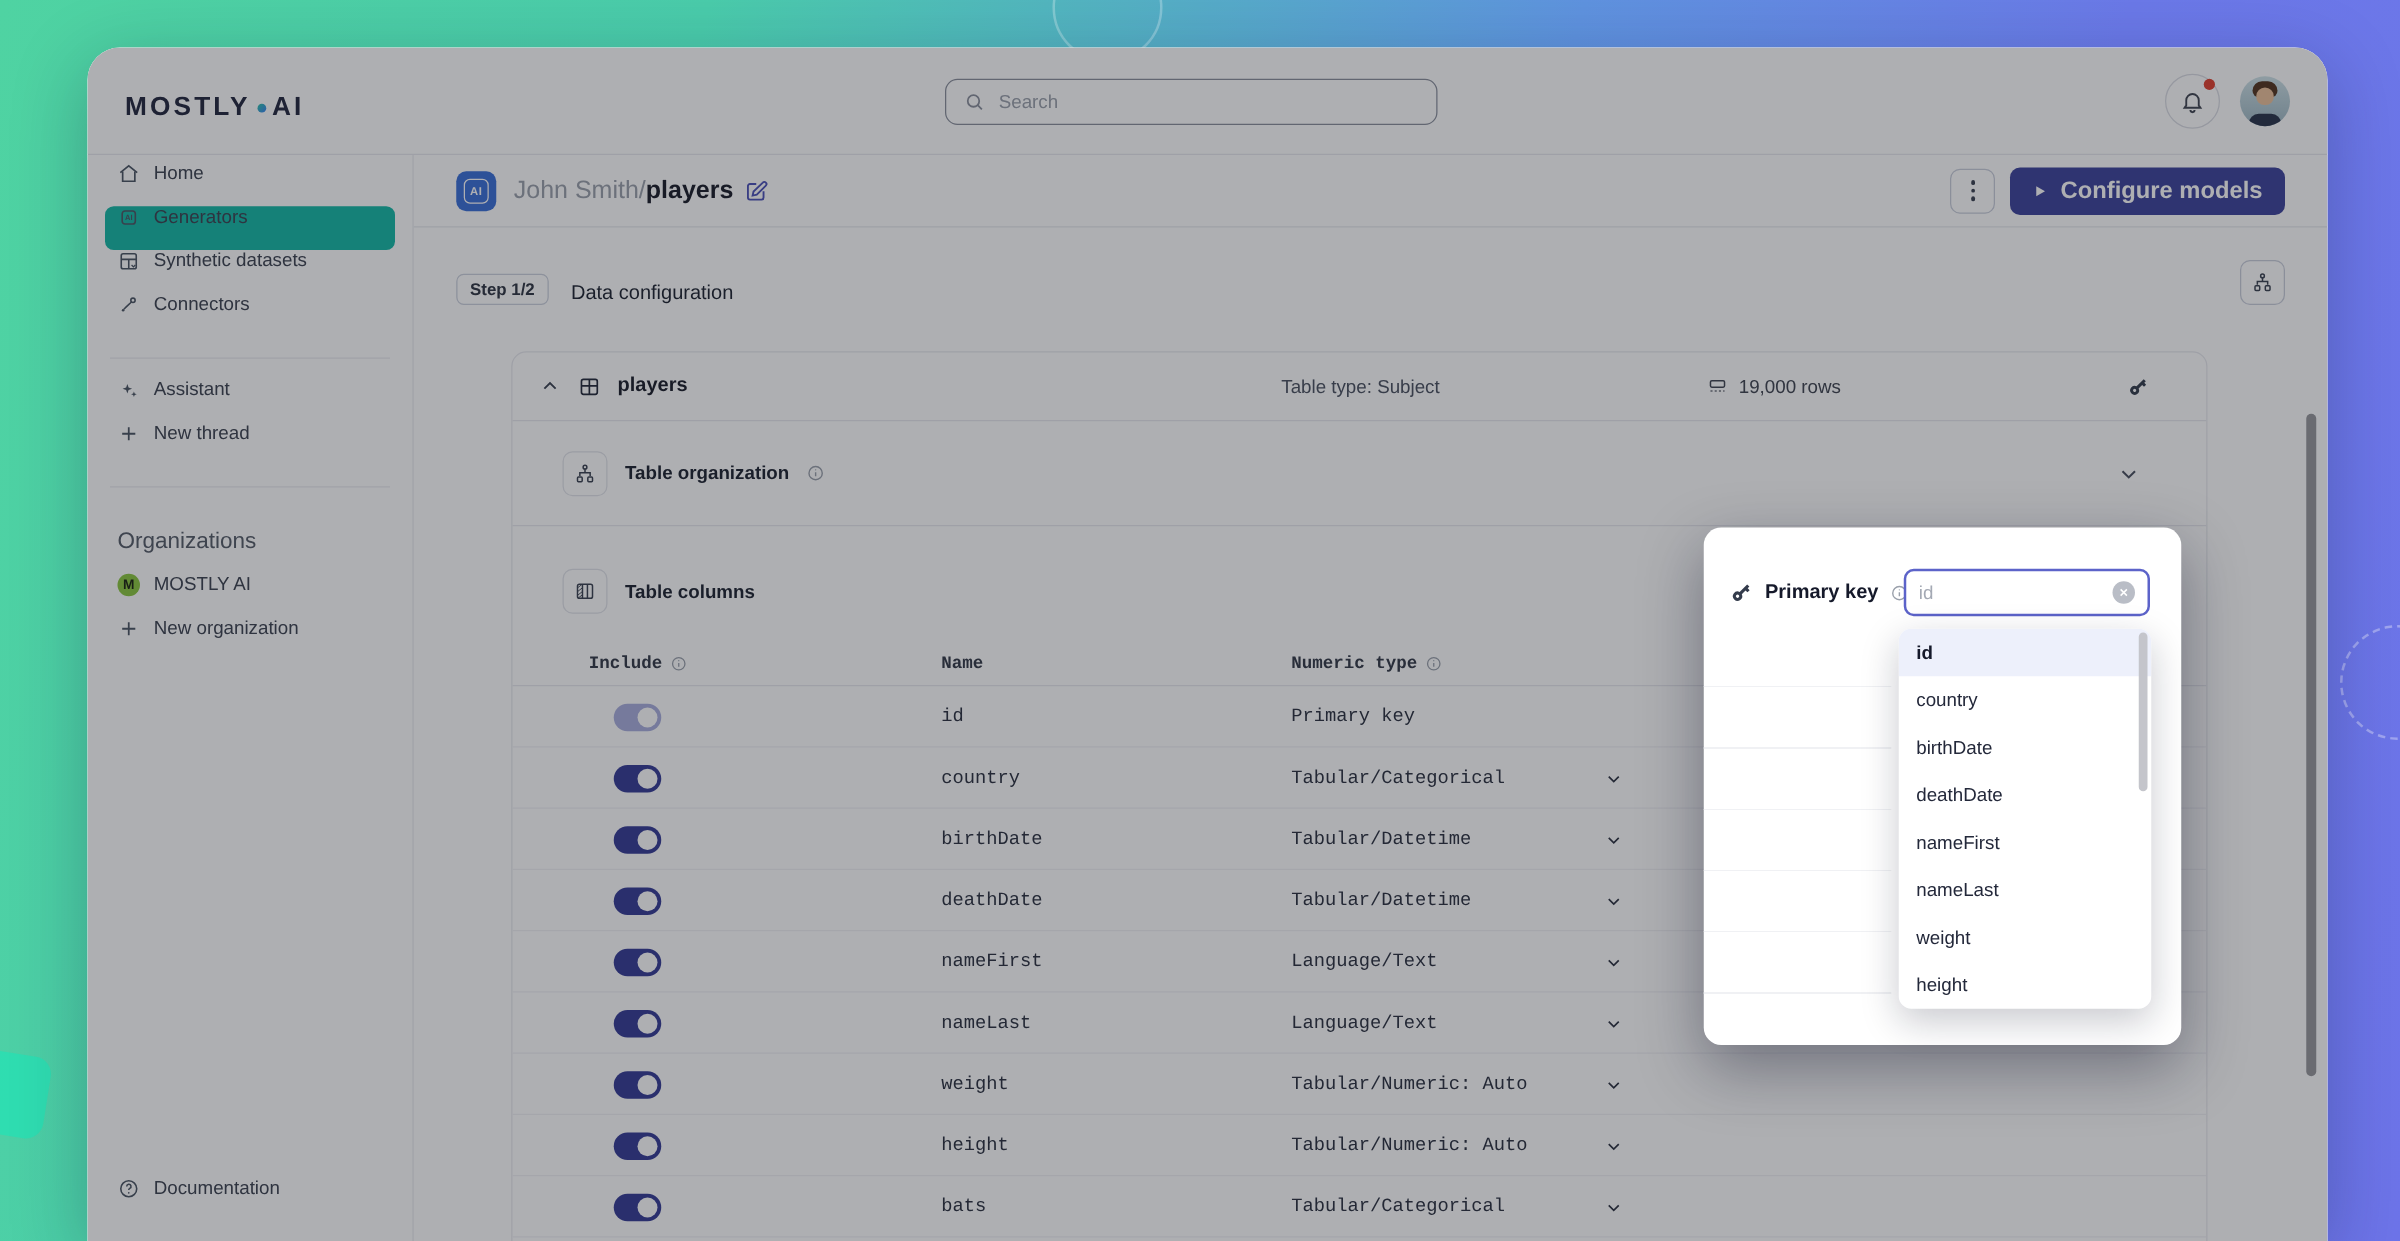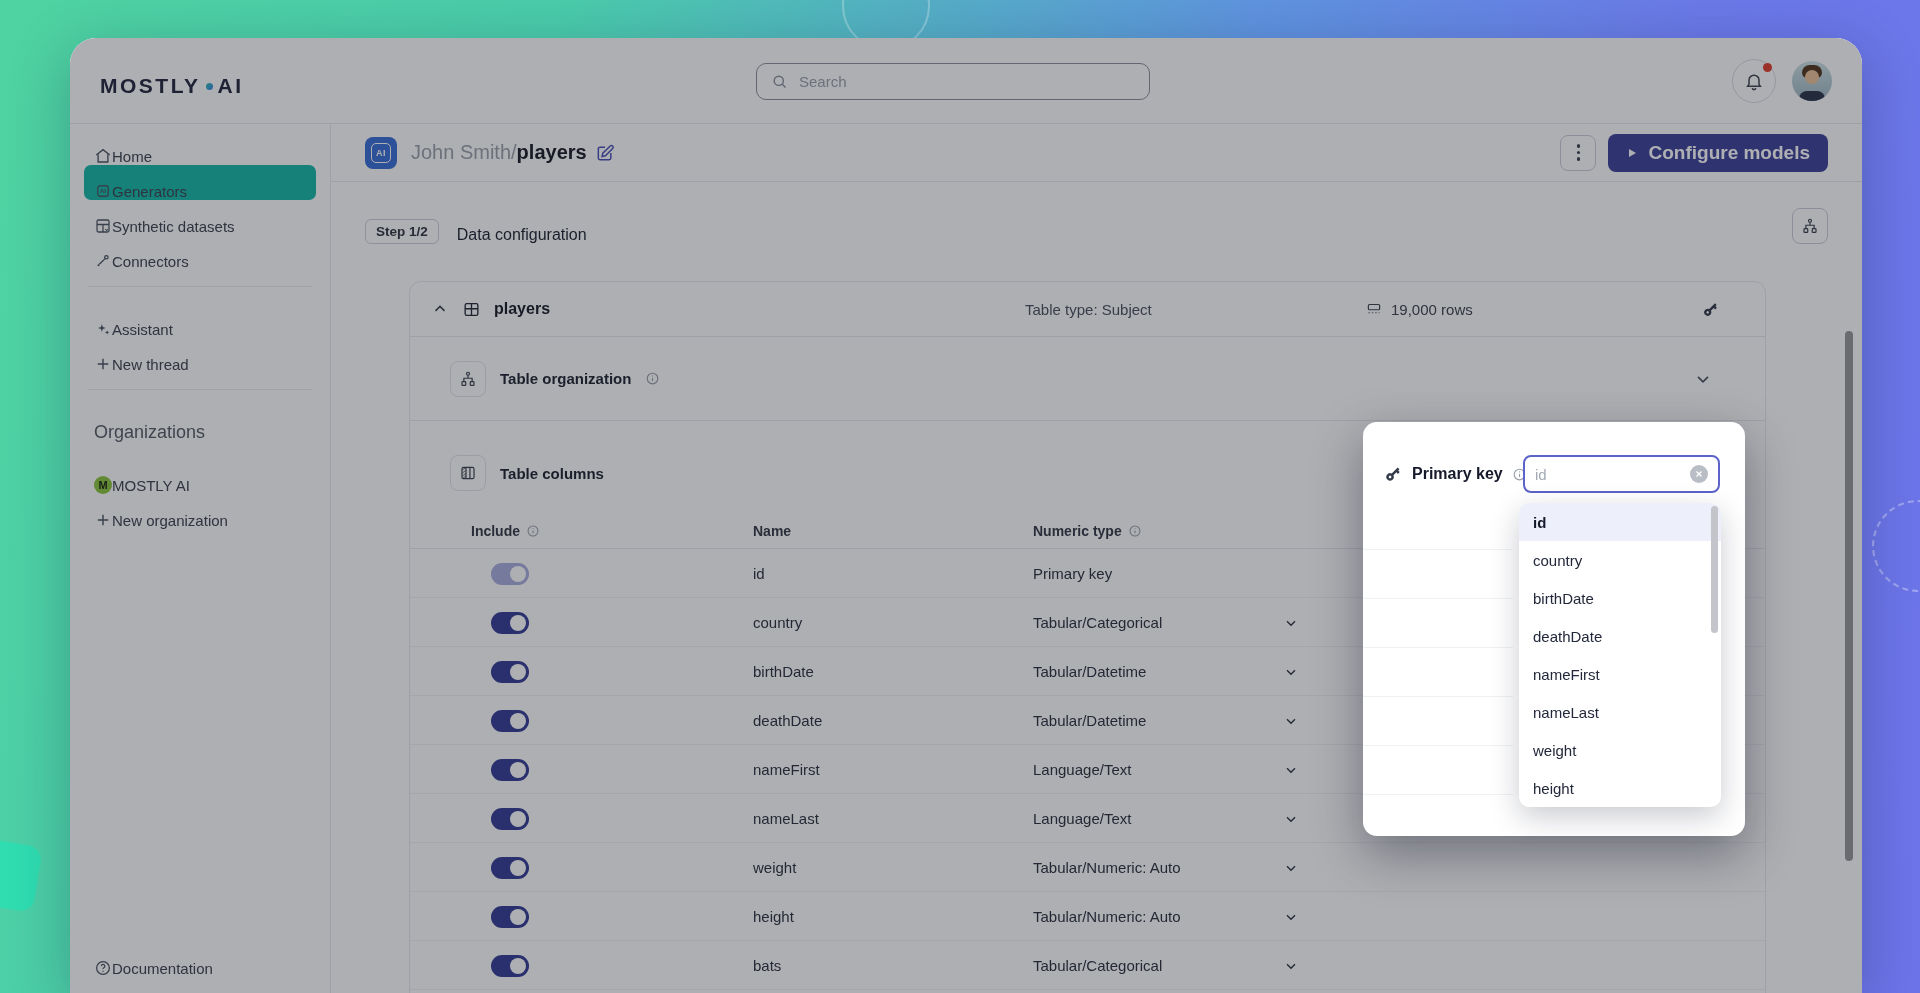--- a/index.html
+++ b/index.html
@@ -23,21 +23,21 @@
   .bell-wrap { width:44px; height:44px; border:1px solid #dadce3; border-radius:50%; display:flex; align-items:center; justify-content:center; position:relative; color:#3f4450; }
   .notif-dot { position:absolute; top:3px; right:3px; width:9px; height:9px; border-radius:50%; background:#e0402f; }
   .avatar { width:40px; height:40px; border-radius:50%; background:linear-gradient(180deg,#cfe3e8,#9fb8c4); position:relative; overflow:hidden; }
   .avatar .hair { position:absolute; left:10px; top:4px; width:20px; height:13px; background:#53351f; border-radius:10px 10px 7px 7px; }
   .avatar .face { position:absolute; left:13px; top:9px; width:14px; height:14px; background:#ecc19a; border-radius:50% 50% 46% 46%; }
   .avatar .body { position:absolute; left:7px; bottom:-5px; width:26px; height:15px; background:#29344b; border-radius:8px 8px 0 0; }
 
   
   .layout { display:flex; height:869px; }
   .sidebar { width:261px; border-right:1px solid #e8e9ee; padding:6px 14px 16px; display:flex; flex-direction:column; background:#fff; }
-  .nav-item { height:35px; display:flex; align-items:flex-end; padding:0 10px; border-radius:7px; font-size:15px; color:#3c4250; cursor:pointer; }
+  .nav-item { height:35px; display:flex; align-items:flex-start; gap:11px; padding:0 10px; border-radius:7px; font-size:15px; color:#3c4250; cursor:pointer; }
   .nav-item.active { background:#14b8a6; }
   .nav-item .ic { width:18px; height:18px; color:#4b5563; flex:0 0 18px; display:flex; align-items:center; justify-content:center; }
   .sb-divider { height:1px; background:#ececf0; margin:16px 4px; }
   .org-label { font-size:18px; color:#555c68; margin:16px 10px 16px; }
   .badge-m { width:18px; height:18px; border-radius:50%; background:#8bc63f; color:#1a2310; font-size:11px; font-weight:800; display:flex; align-items:center; justify-content:center; }
   .doc-item { margin-top:auto; }
 
   
   .main { flex:1; position:relative; background:#fff; }
   .page-header { height:57px; display:flex; align-items:center; padding:0 34px; gap:14px; }
@@ -63,21 +63,21 @@
   .type-label { position:absolute; left:615px; font-size:15px; color:#4a5160; }
   .rows-group { position:absolute; left:955px; display:flex; align-items:center; gap:8px; font-size:15px; color:#3f4450; }
   .key-right { position:absolute; right:45px; color:#343c4c; display:flex; }
   .rel-row { height:84px; display:flex; align-items:center; gap:14px; padding:0 60px 0 40px; border-bottom:1px solid #e8e9ee; position:relative; }
   .icon-box { width:36px; height:36px; border:1px solid #e2e4ea; border-radius:8px; display:flex; align-items:center; justify-content:center; color:#3a4150; }
   .section-label { font-size:15px; font-weight:700; color:#1d2330; }
   .info-ic { color:#9aa0ab; display:flex; }
   .rel-chevron { position:absolute; right:52px; color:#4a5160; display:flex; cursor:pointer; }
   .cols-head { margin-top:34px; display:flex; align-items:center; gap:14px; padding:0 40px; }
 
-  .table { margin-top:22px; position:relative; }
+  .table { margin-top:22px; position:relative;font-family:Liberation Mono, monospace; }
   .thead { position:relative; height:36px; border-bottom:1px solid #e8e9ee; }
   .thead .hc { position:absolute; top:0; height:36px; display:flex; align-items:center; gap:6px; font-size:14px; font-weight:700; color:#333947; }
   .hc-include { left:61px; } .hc-name { left:343px; } .hc-enc { left:623px; }
   .trow { position:relative; height:49px; border-bottom:1px solid #f1f2f5; }
   .trow .cell { position:absolute; top:0; height:49px; display:flex; align-items:center; font-size:15px; color:#2b3140; }
   .cell-toggle { left:81px; } .cell-name { left:343px; } .cell-enc { left:623px; }
   .cell-chevron { left:873px; color:#9aa0ab; }
   .toggle { width:38px; height:22px; border-radius:11px; background:#353b96; position:relative; cursor:pointer; }
   .toggle .knob { position:absolute; right:3px; top:3px; width:16px; height:16px; border-radius:50%; background:#fff; }
   .toggle.disabled { background:#a9aedd; }

